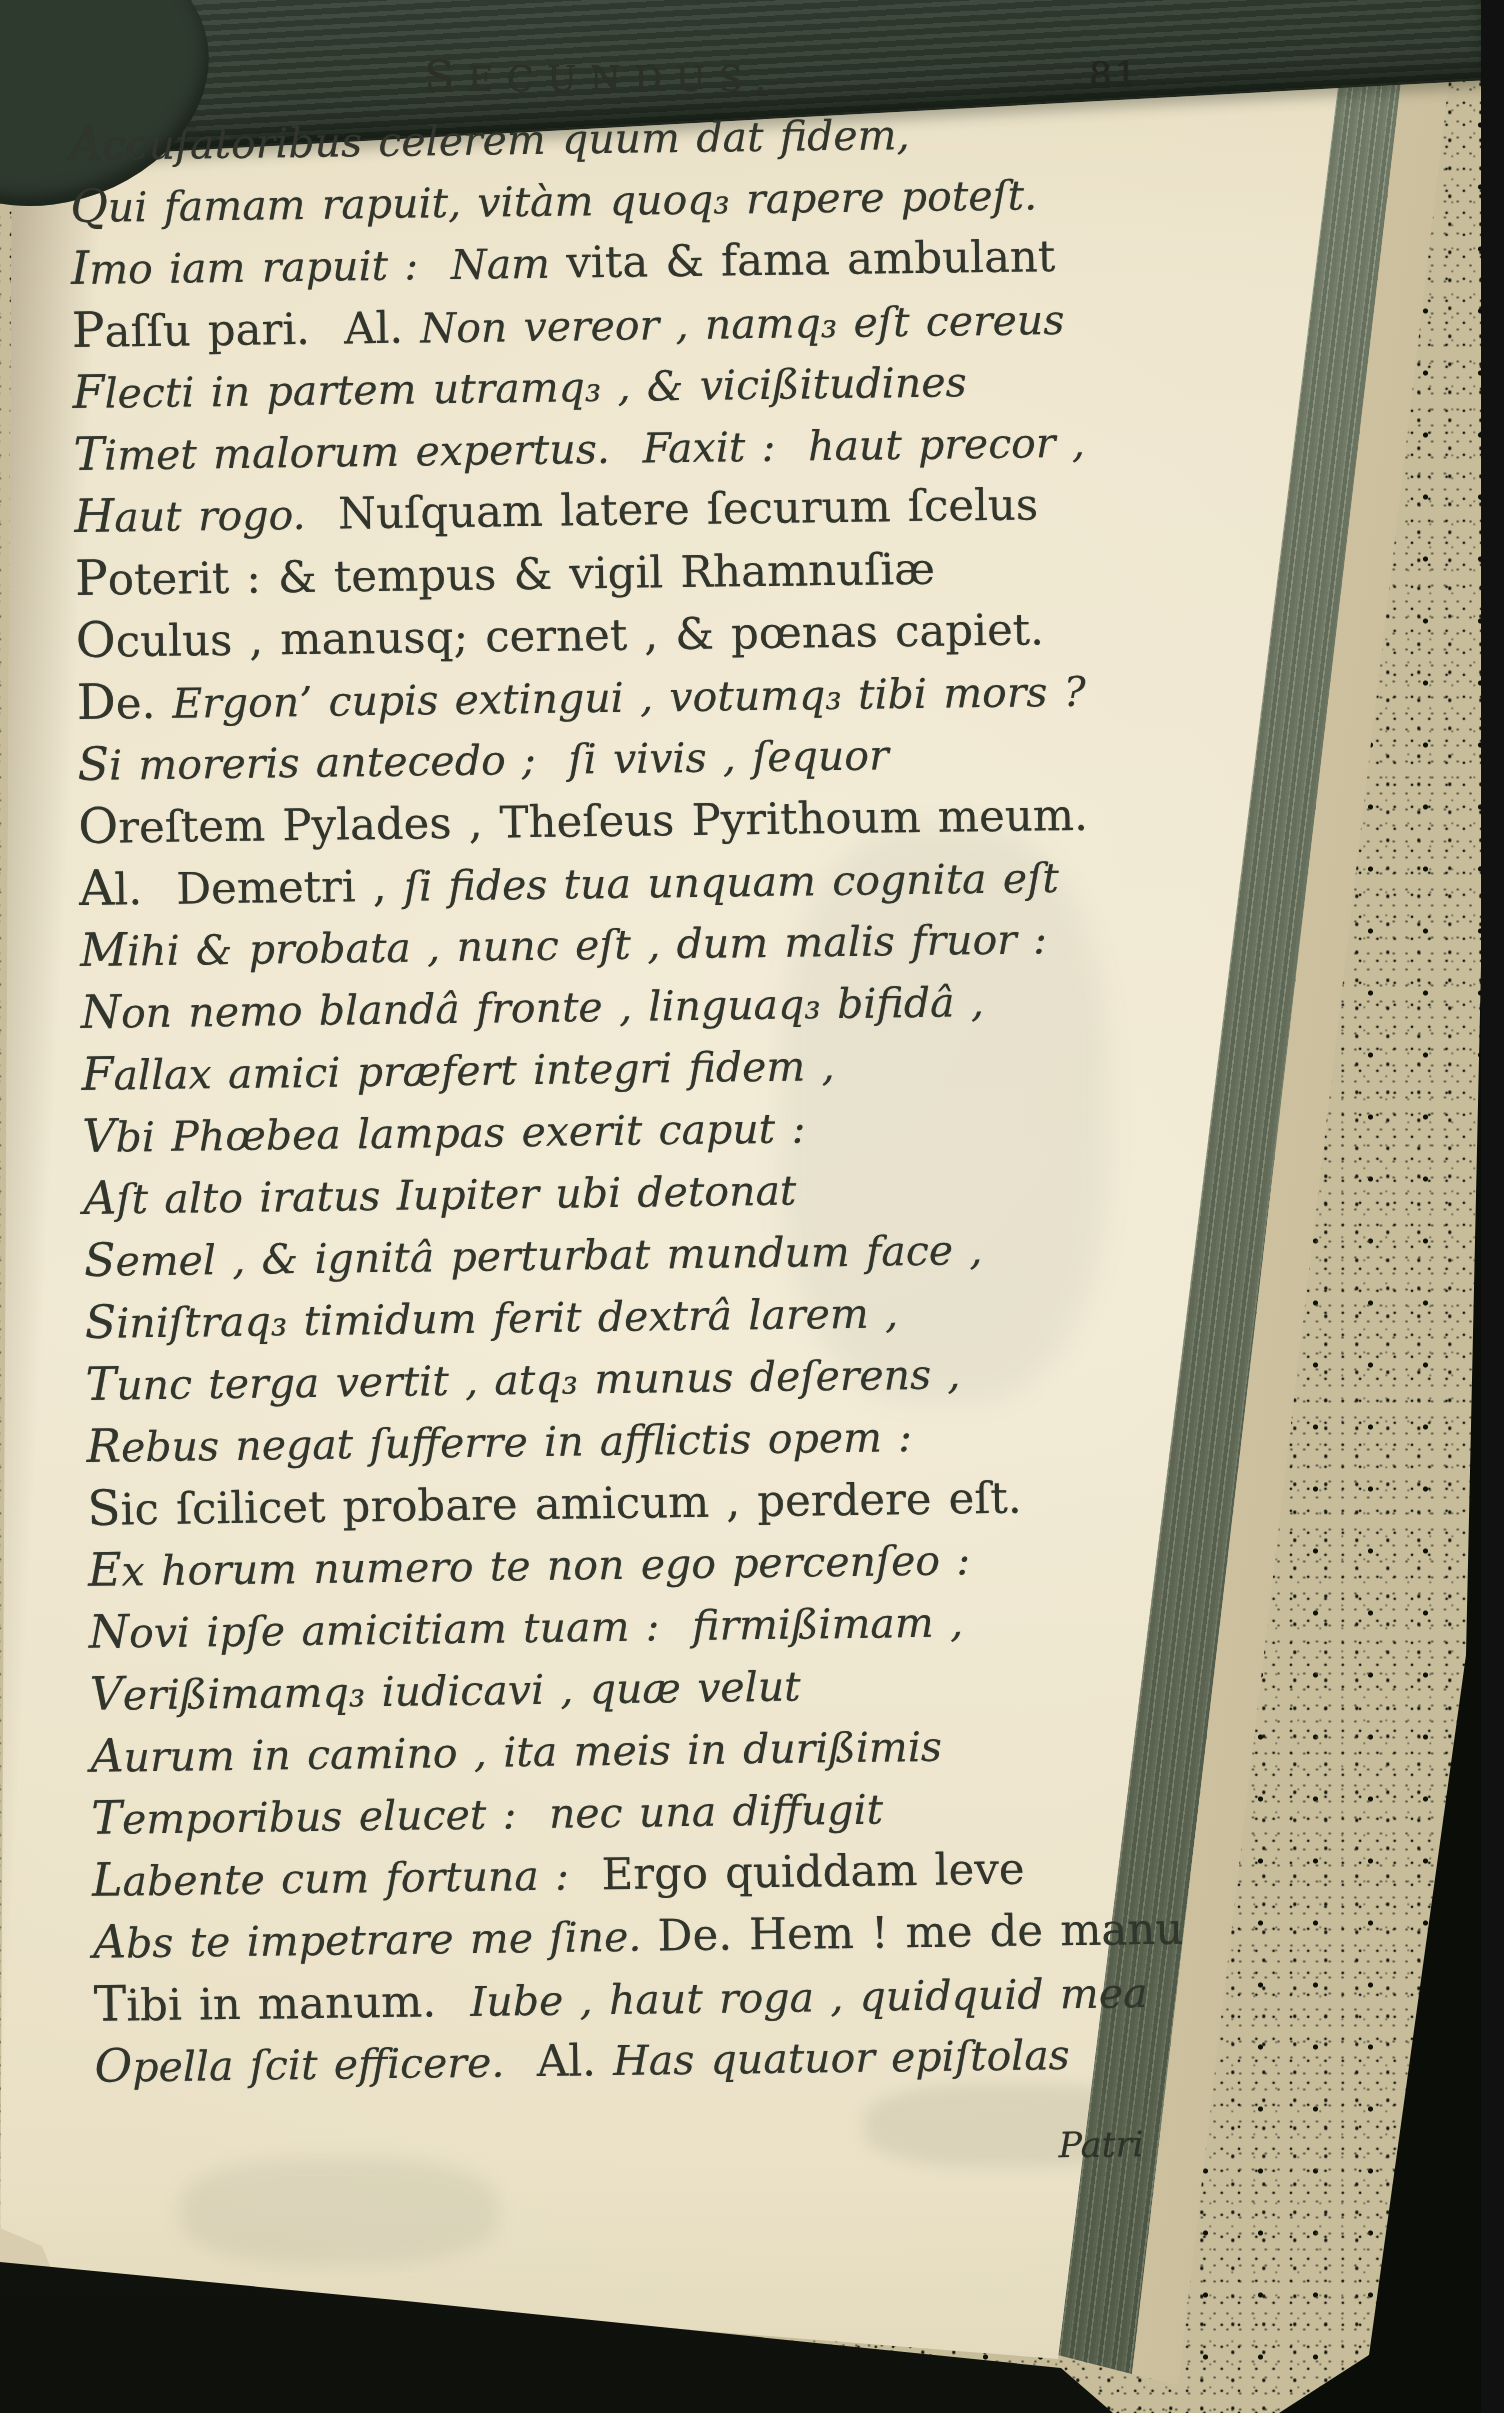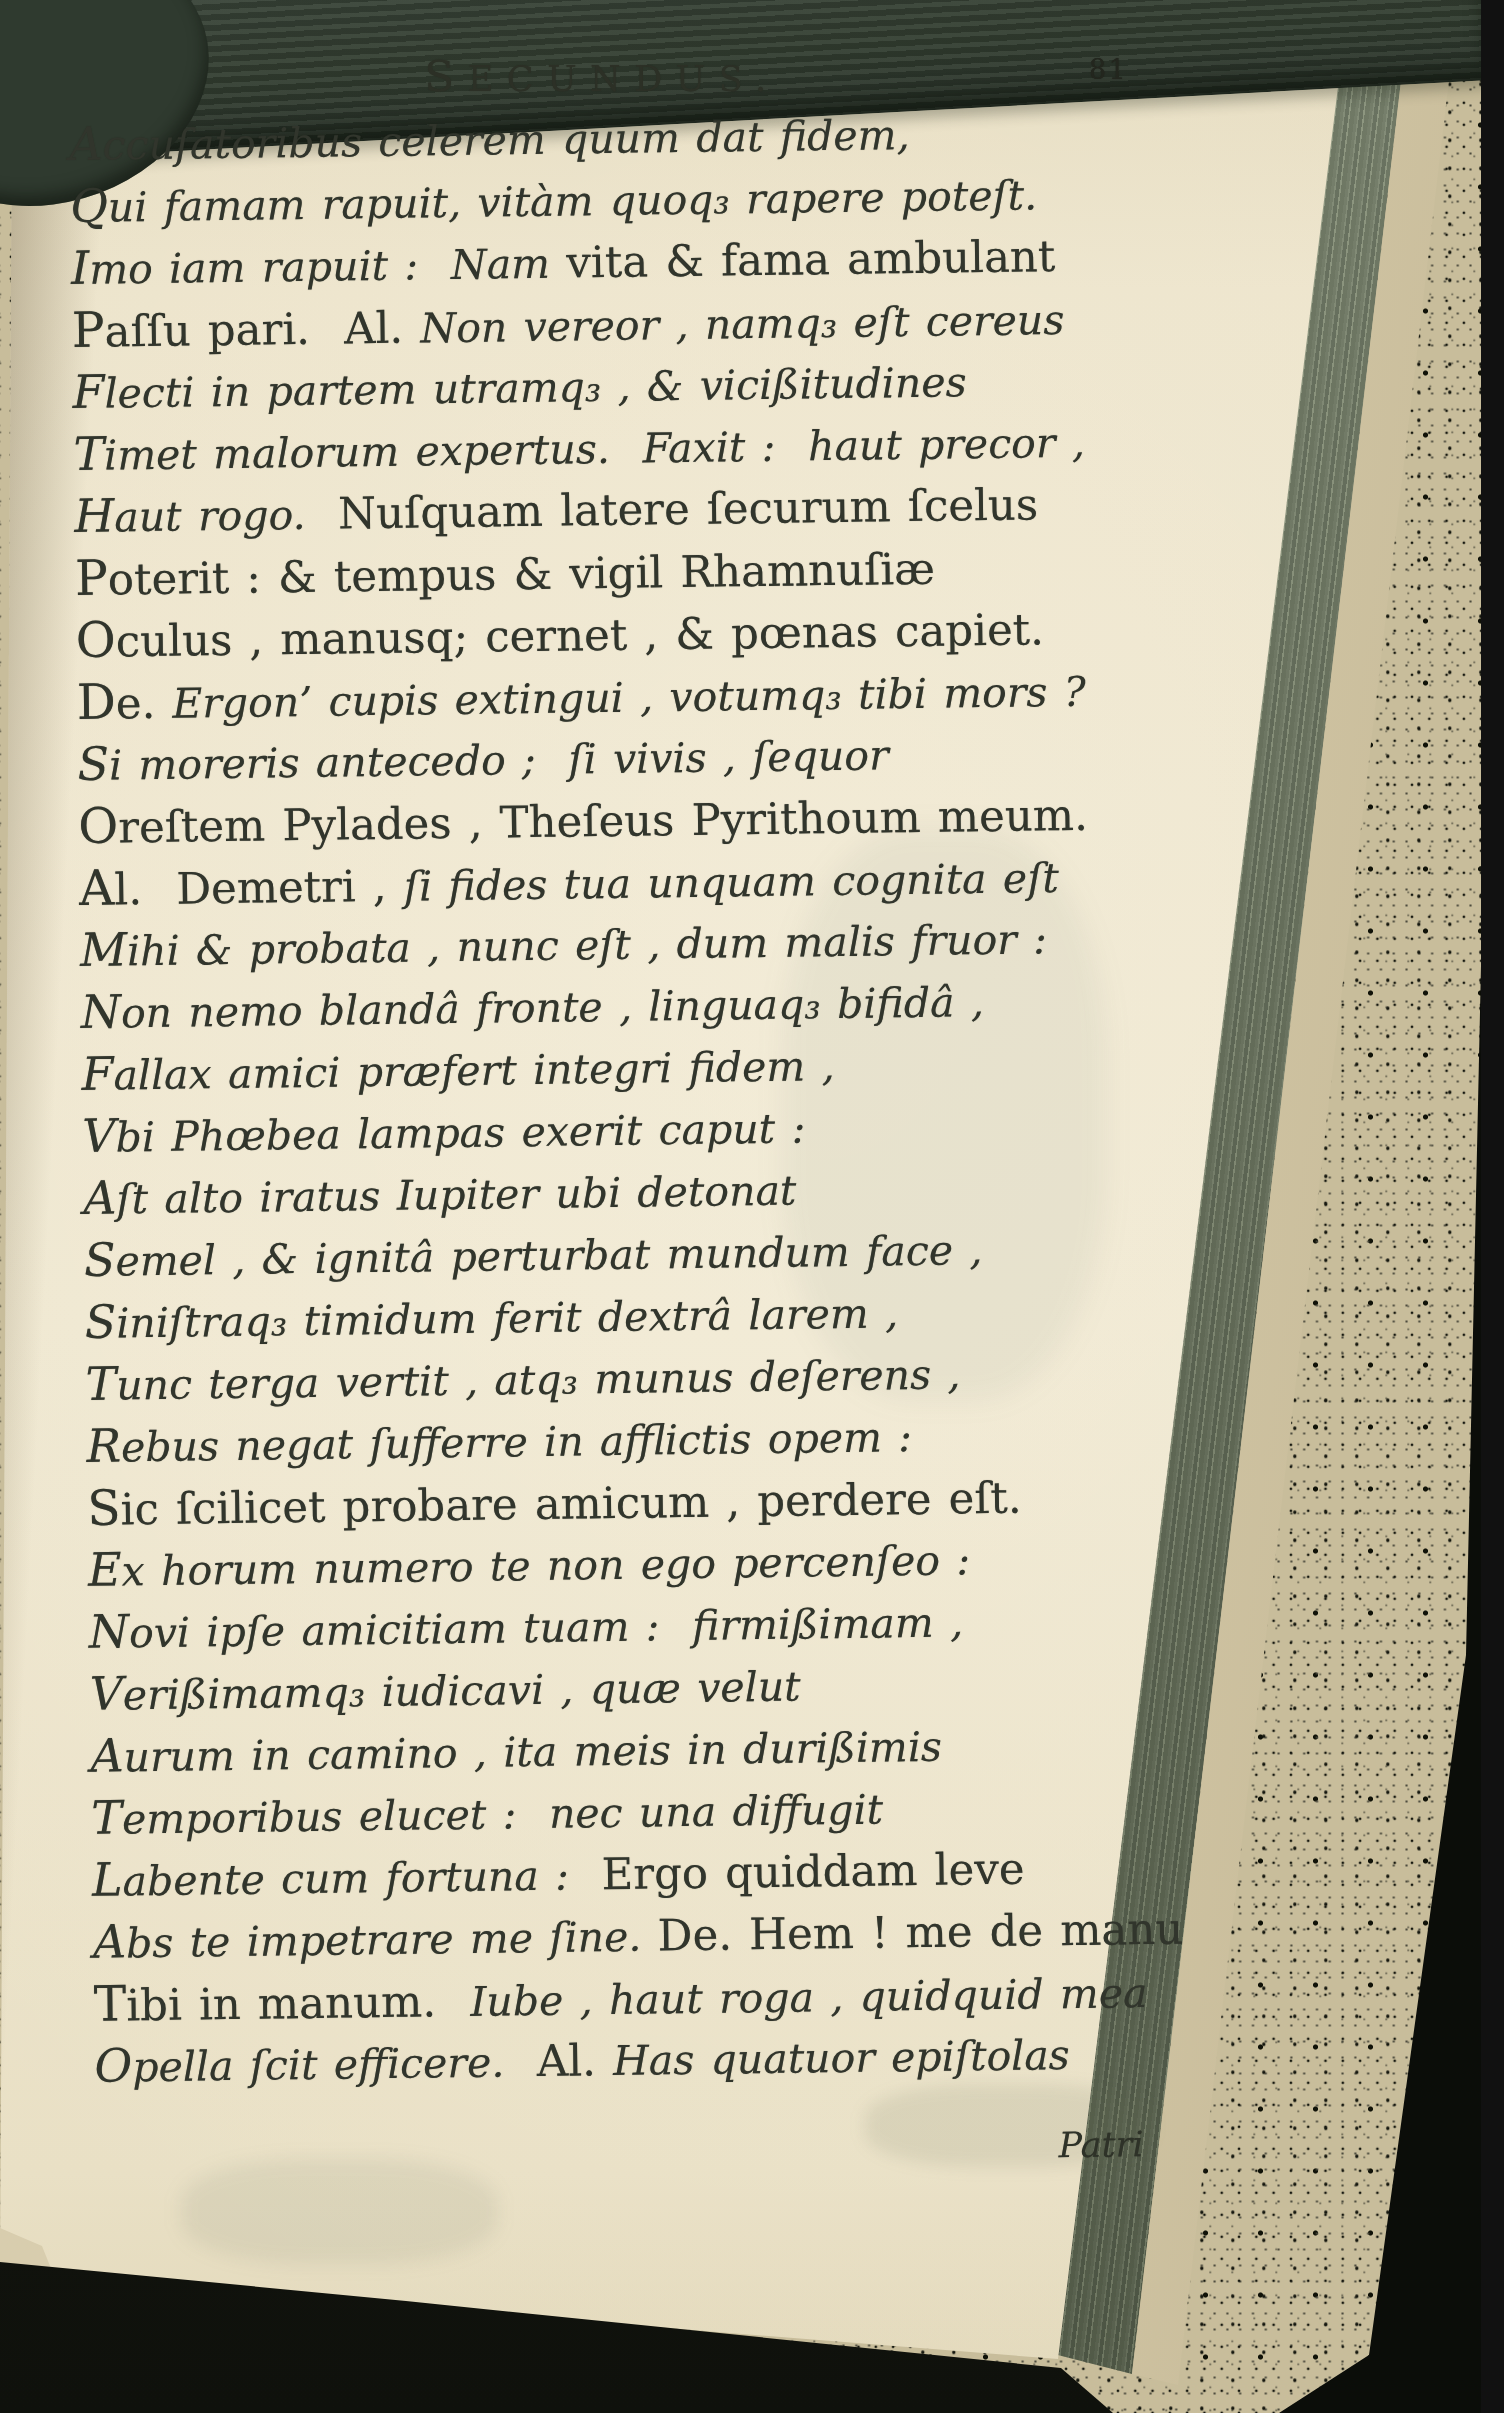--- a/index.html
+++ b/index.html
@@ -81,21 +81,21 @@
 
   
   .running-head{
     position:absolute;left:226px;top:50px;width:752px;z-index:6;
     text-align:center;font-size:35px;letter-spacing:13.5px;color:#2c3026;
     text-shadow:0 0 0.8px rgba(40,44,34,.7);
   }
   .running-head::first-letter{font-size:125%;}
   .page-number{
     position:absolute;left:1089px;top:54px;z-index:6;
-    font-size:27px;letter-spacing:2.3px;color:#23261e;text-shadow:0 0 0.8px rgba(30,33,25,.8);
+    font-size:36px;letter-spacing:2.3px;color:#23261e;text-shadow:0 0 0.8px rgba(30,33,25,.8);
   }
   .text-block{
     position:absolute;left:69px;top:113px;width:1204px;z-index:7;
     transform:rotate(-0.75deg);transform-origin:0 0;
     color:#31352c;font-size:41px;
     text-shadow:0 0 0.8px rgba(40,44,34,.55);
     word-spacing:.08em;
   }
   .line{line-height:62px;white-space:pre;height:62px;}
   .line::first-letter{font-size:112%;}

